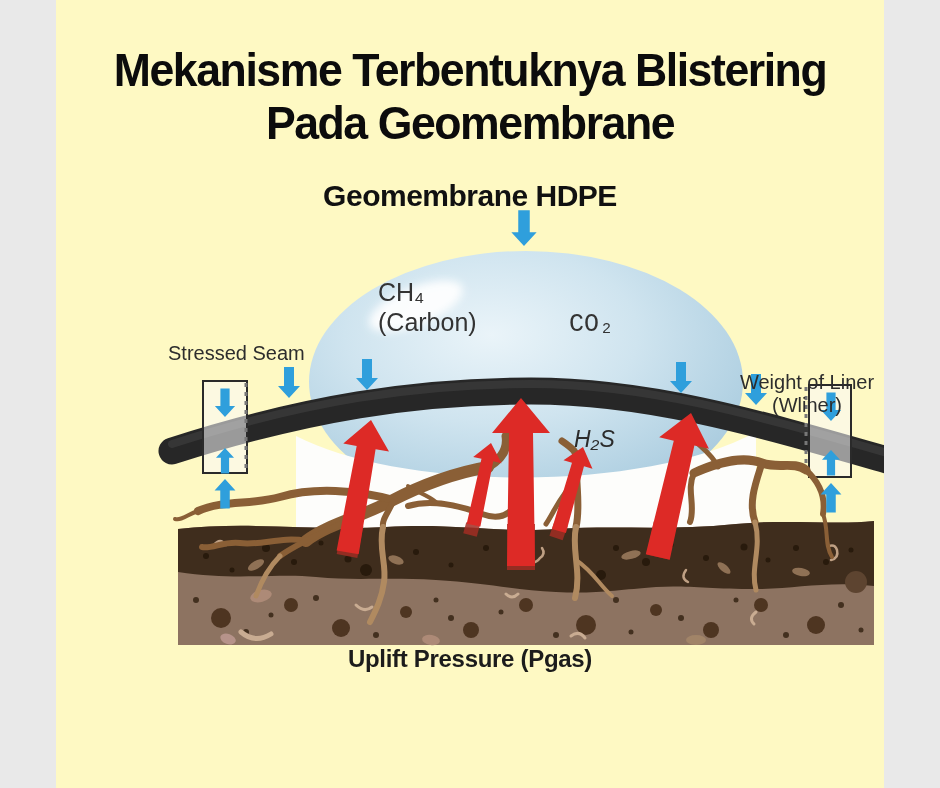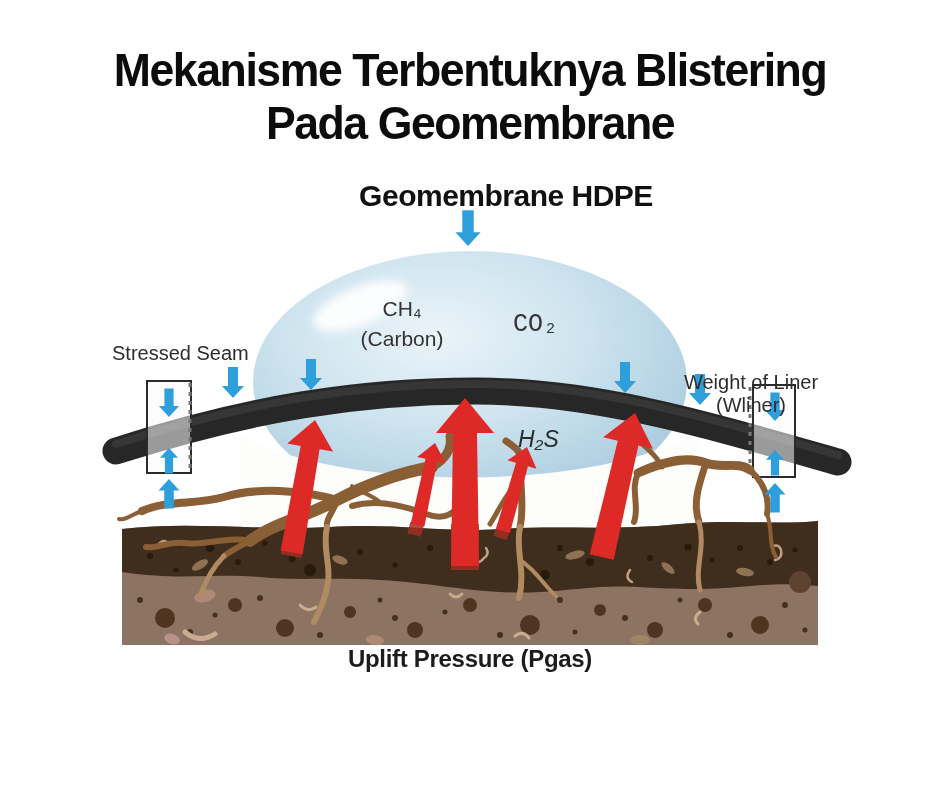--- a/index.html
+++ b/index.html
@@ -1,36 +1,36 @@
 <!DOCTYPE html>
 <html><head>
 <meta charset="utf-8">
 <style>
   html,body{margin:0;padding:0;background:#e9e9e9;}
   .page{
-    position:relative;width:940px;height:788px;margin:0 auto;
-    background:#ffffff;overflow:hidden;
+    position:relative;width:828px;height:788px;margin:0 auto;
+    background:#fef9c3;overflow:hidden;
     font-family:"Liberation Sans","DejaVu Sans",sans-serif;color:#1a1a1a;
   }
   .abs{position:absolute;}
   .diagram-svg{position:absolute;left:0;top:0;}
   .page-title{
     top:44px;left:0;width:100%;text-align:center;
     font-size:46px;line-height:53px;font-weight:bold;letter-spacing:-1.5px;
     color:#0c0c0c;transform:scaleX(.97);
   }
   .lbl-membrane{
     top:179px;left:0;width:100%;text-align:center;
-    font-size:30px;font-weight:bold;letter-spacing:-.5px;color:#111;padding-left:36px;
+    font-size:30px;font-weight:bold;letter-spacing:-.5px;color:#111;
   }
   .lbl-seam{left:112px;top:342px;font-size:20px;color:#2d2d2d;}
   .lbl-weight{left:666px;top:331px;width:170px;text-align:center;
     font-size:20px;line-height:23px;color:#2d2d2d;margin-top:40px;}
-  .lbl-ch4{left:322px;top:294px;width:160px;text-align:center;
-    font-size:21px;line-height:30px;color:#333;}
+  .lbl-ch4{left:322px;top:277px;width:160px;
+    font-size:25px;line-height:30px;color:#333;}
   .lbl-co2{left:453px;top:311px;width:165px;text-align:center;color:#333;}
   .lbl-co2 .gas{font-size:25px;line-height:28px;font-family:Liberation Mono, monospace;}
   .lbl-co2 .gasname{font-size:19px;line-height:23px;}
   .lbl-h2s{left:518px;top:426px;font-size:23px;color:#2b2b2b;font-style:italic;}
   .lbl-uplift{top:645px;left:0;width:100%;text-align:center;
     font-size:24px;font-weight:bold;color:#1c1c1c;letter-spacing:-.3px;}
   .blue-arrow{fill:#2f9fdc;}
   .red-arrow{fill:#dd2a26;}
 </style>
 </head>

